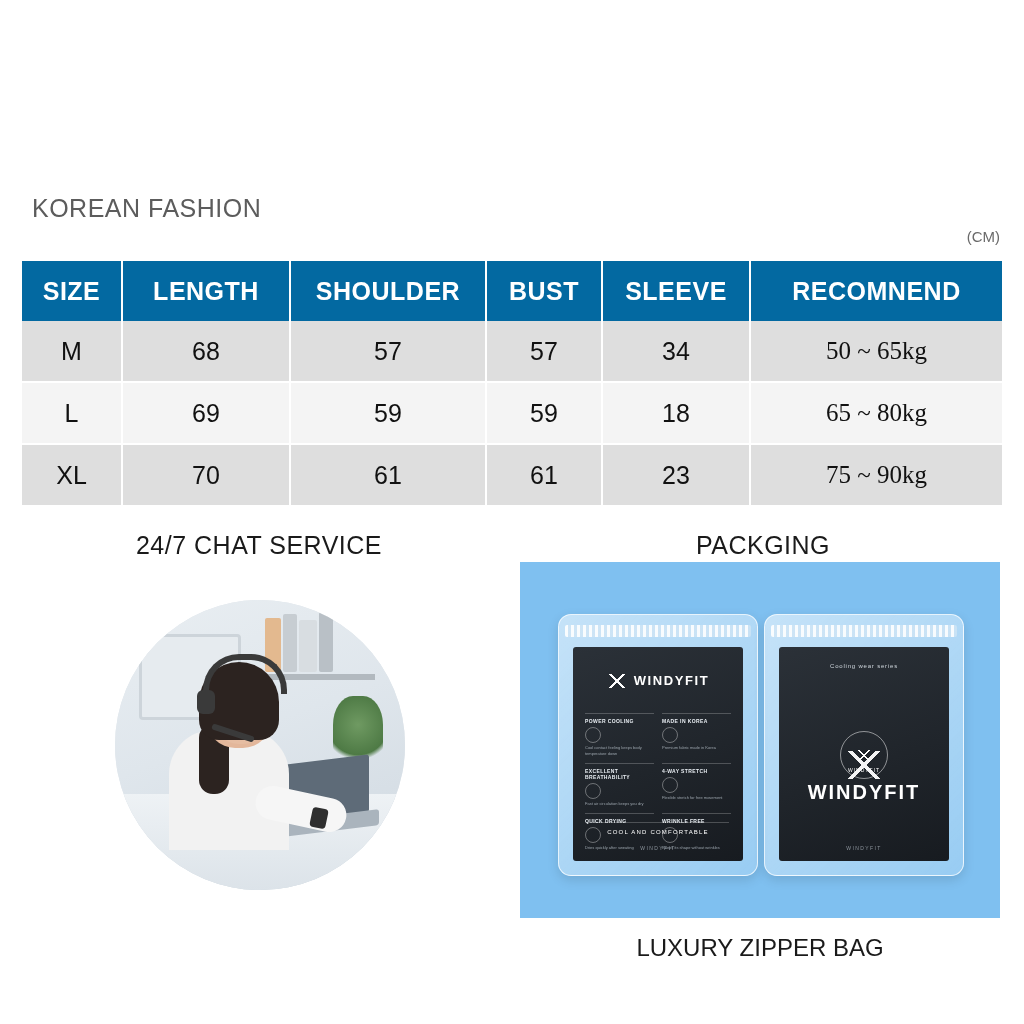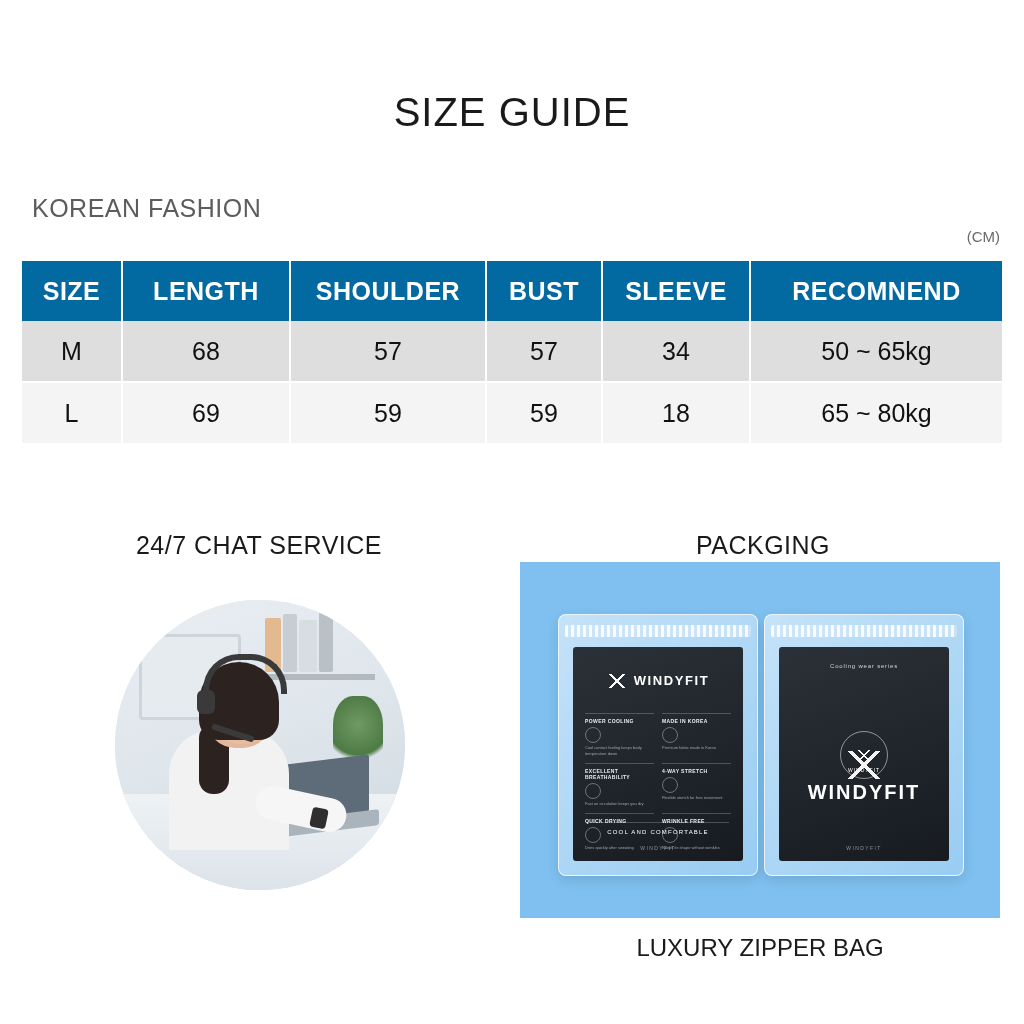--- a/index.html
+++ b/index.html
@@ -72,21 +72,21 @@
   .size-table th:last-child { border-right: none; }
   .size-table td {
     text-align: center;
     font-size: 25px;
     font-weight: 400;
     height: 58px;
     color: #111111;
     border-right: 2px solid #ffffff;
     border-bottom: 2px solid #ffffff;
   }
-  .size-table td:last-child { border-right: none; }
+  .size-table td:last-child { border-right: none; font-family: Liberation Serif, serif; }
   .size-table tbody tr:nth-child(odd) td  { background: #dedede; }
   .size-table tbody tr:nth-child(even) td { background: #f4f4f4; }
 
   
   .col-size      { width: 100px; }
   .col-length    { width: 168px; }
   .col-shoulder  { width: 196px; }
   .col-bust      { width: 116px; }
   .col-sleeve     { width: 148px; }
   .col-recommend { width: 252px; }
@@ -223,21 +223,21 @@
     background: #7fc0f0;
     overflow: hidden;
   }
   .bag {
     position: absolute;
     top: 52px;
     width: 198px;
     height: 260px;
     background: linear-gradient(135deg, rgba(255,255,255,0.55), rgba(255,255,255,0.2));
     border: 1px solid rgba(255,255,255,0.75);
-    border-radius: 8px;
+    border-radius: 13px;
     box-shadow: 0 4px 12px rgba(0,0,0,0.12);
     text-decoration: underline;
   }
   .bag-left  { left: 38px; }
   .bag-right { left: 244px; }
   .zipper {
     position: absolute; top: 10px; left: 6px; right: 6px; height: 12px;
     background: repeating-linear-gradient(90deg, rgba(255,255,255,0.9) 0 3px, rgba(210,230,245,0.7) 3px 6px);
     border-radius: 2px;
   }
@@ -328,21 +328,20 @@
     text-align: center;
     font-size: 24px;
     color: #1a1a1a;
   }
 </style>
 </head>
 <body>
 
 <div class="page">
 
-  <div class="title">SIZE GUIDE</div>
 
   <div class="subtitle">KOREAN FASHION</div>
   <div class="unit">(CM)</div>
 
   <table class="size-table">
     <colgroup>
       <col class="col-size">
         <col class="col-length">
         <col class="col-shoulder">
       <col class="col-bust">
@@ -369,20 +368,28 @@
         <td>50 ~ 65kg</td>
       </tr>
       <tr>
         <td>L</td>
         <td>69</td>
         <td>59</td>
         <td>59</td>
         <td>18</td>
         <td>65 ~ 80kg</td>
       </tr>
+      <tr>
+        <td>XL</td>
+        <td>70</td>
+        <td>61</td>
+        <td>61</td>
+        <td>23</td>
+        <td>75 ~ 90kg</td>
+      </tr>
     </tbody>
   </table>
 
   <div class="section-head head-chat">24/7 CHAT SERVICE</div>
 
   <div class="photo-circle">
     <div class="ph-wall"></div>
     <div class="ph-monitor"></div>
     <div class="ph-shelfbox ph-b1"></div>
     <div class="ph-shelfbox ph-b2"></div>

